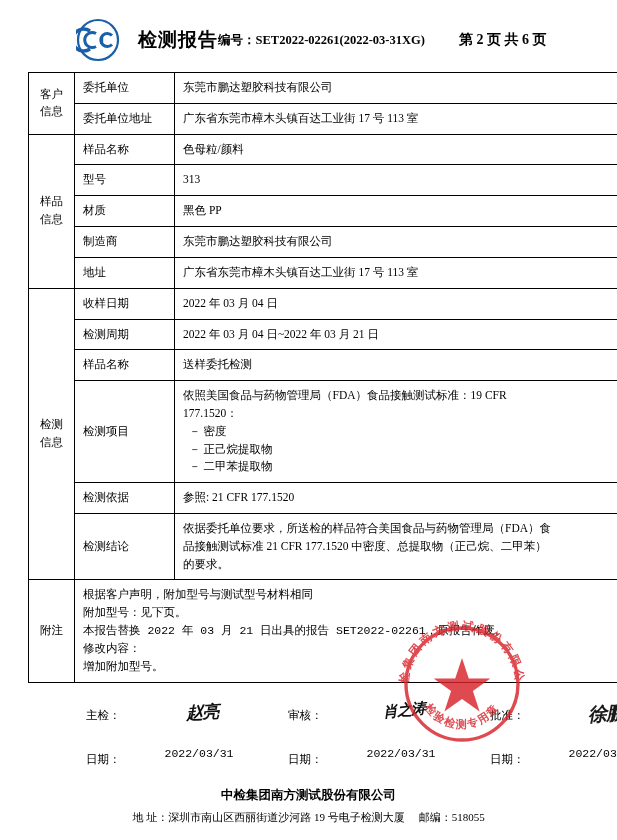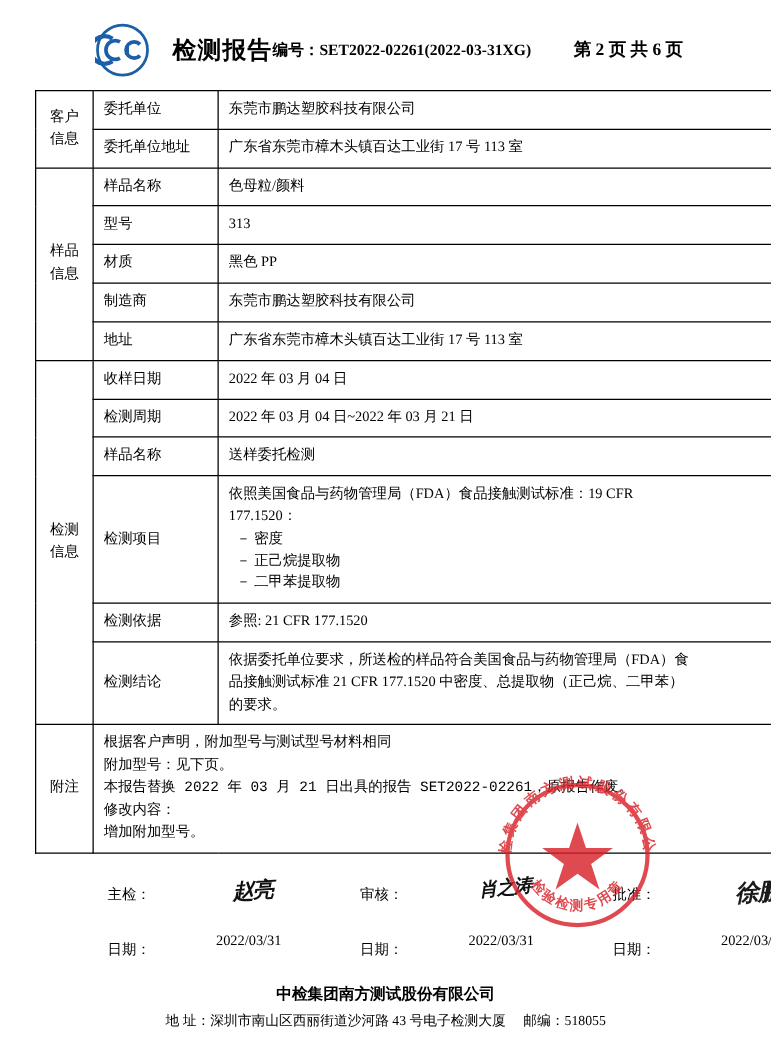--- a/index.html
+++ b/index.html
@@ -134,20 +134,21 @@
     width: 128px;
     text-align: center;
     position: relative;
     height: 20px;
   }
   .sig-cell .valbox .dateval {
     font-size: 11.5px;
     display: block;
     text-align: center;
     padding-right: 6px;
+    font-family: Liberation Mono, monospace;
   }
   .c1 { margin-left: 58px; }
   .c2 { margin-left: 22px; }
   .c3 { margin-left: 22px; }
 
   
   .handwriting {
     font-family: "DejaVu Serif", serif;
     font-style: italic;
     font-weight: bold;
@@ -372,17 +373,17 @@
         <text font-family="'DejaVu Sans', sans-serif" font-size="11" font-weight="bold" fill="#d8232a" letter-spacing="1.6">
           <textPath href="#arcBottom" startOffset="50%" text-anchor="middle">检验检测专用章</textPath>
         </text>
       </g>
     </svg>
   </div>
 
   <div class="footer">
     <div class="company">中检集团南方测试股份有限公司</div>
     <div class="line">
-      <span>地  址：</span><span>深圳市南山区西丽街道沙河路 43 号电子检测大厦</span><span class="sp"></span><span>邮编：</span><span>518055</span>
+      <span>地  址：</span><span>深圳市南山区西丽街道沙河路 19 号电子检测大厦</span><span class="sp"></span><span>邮编：</span><span>518055</span>
     </div>
   </div>
 
 </div>
 
 </body></html>

